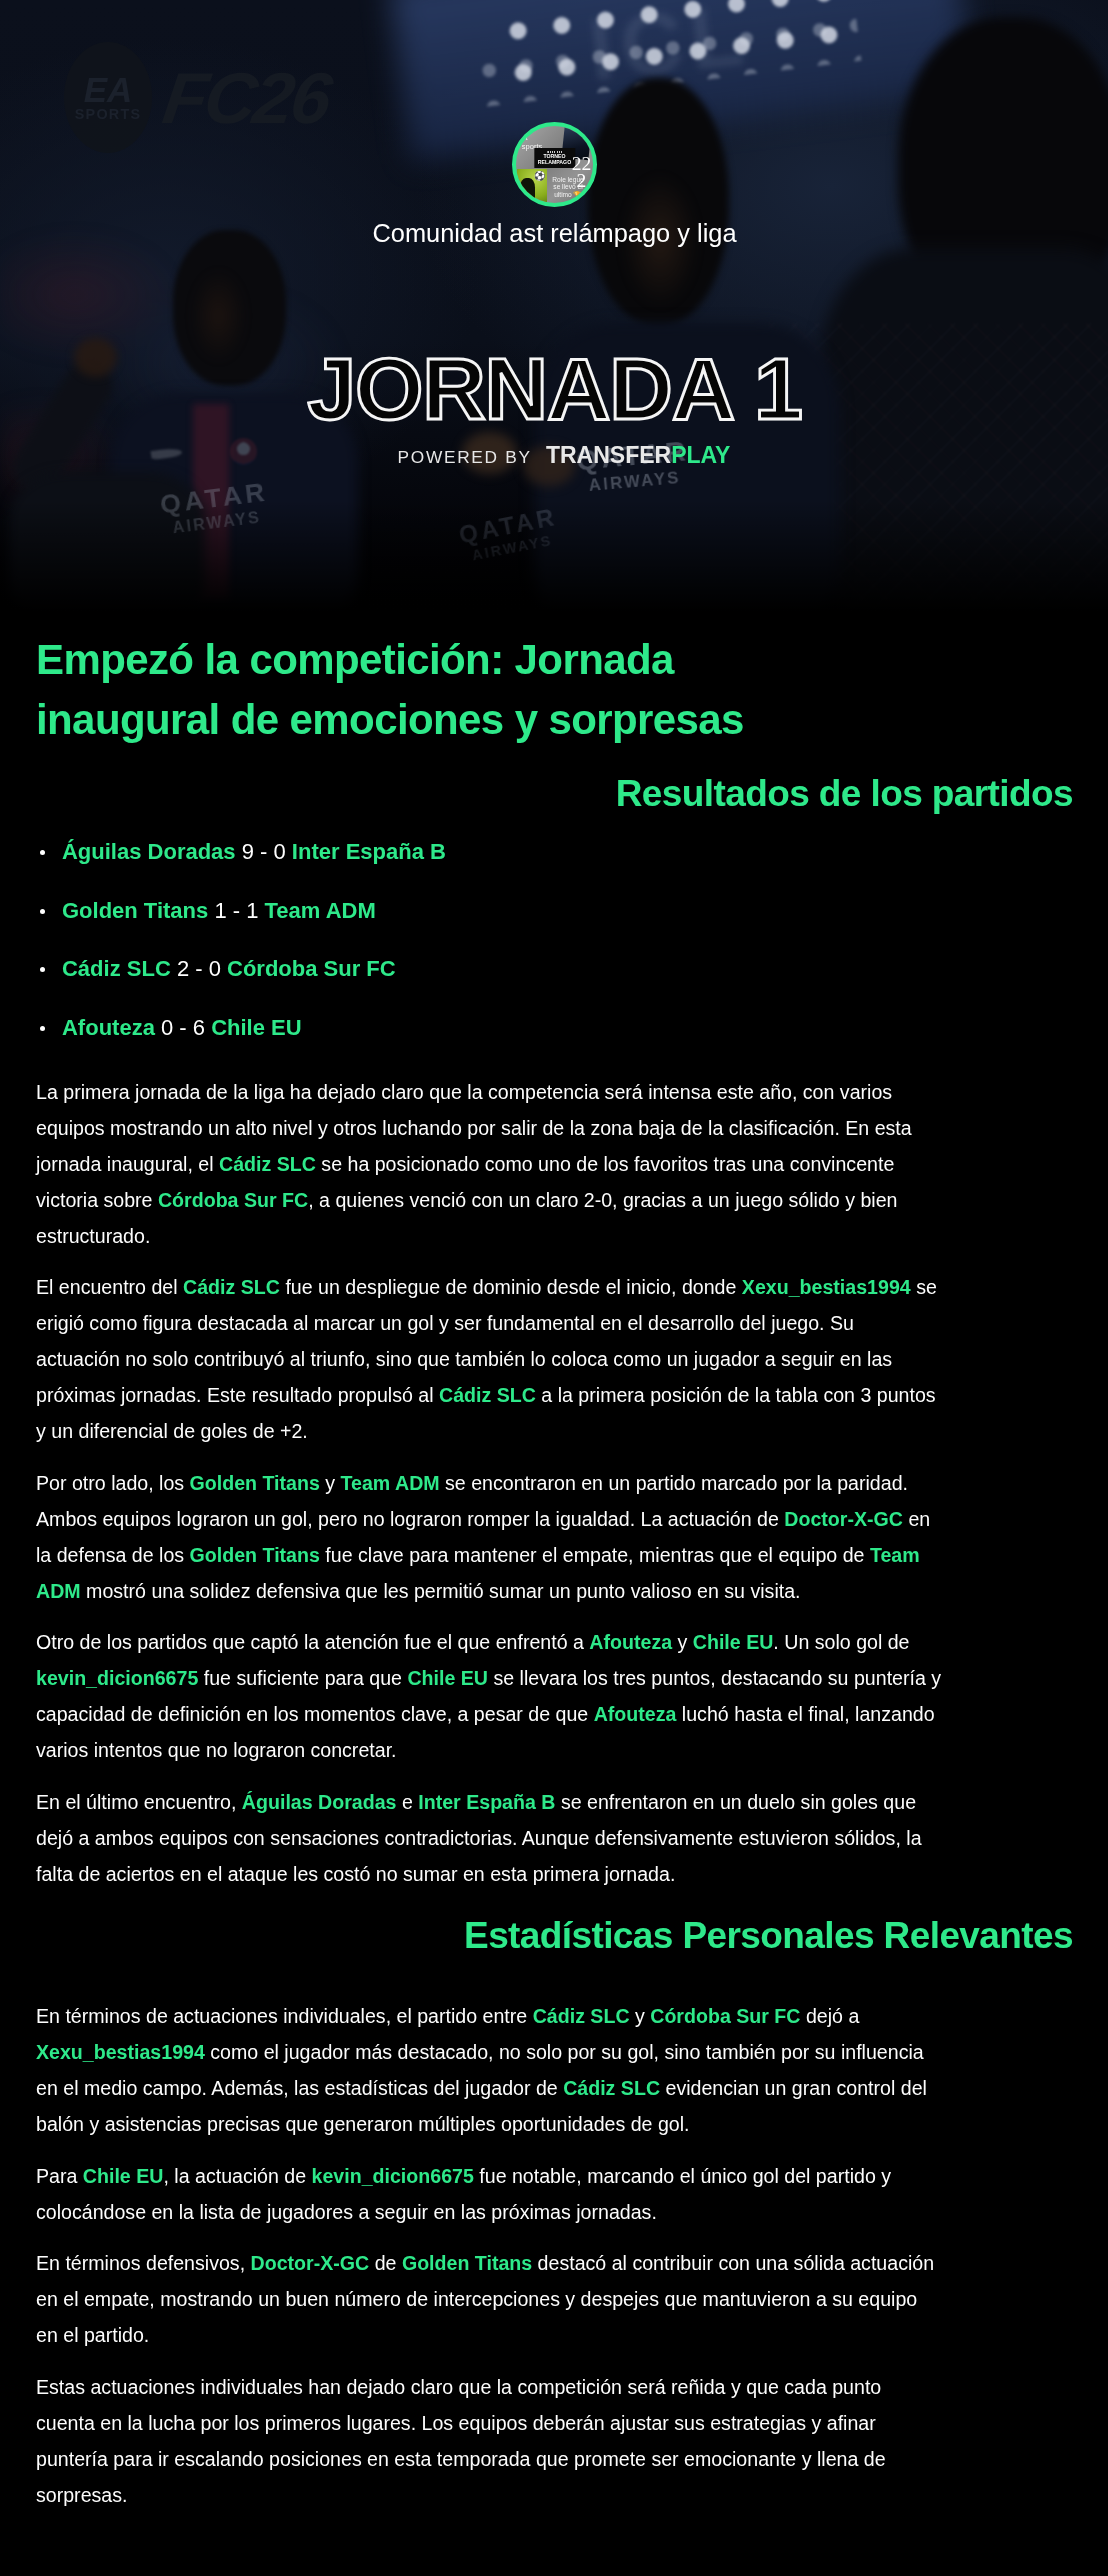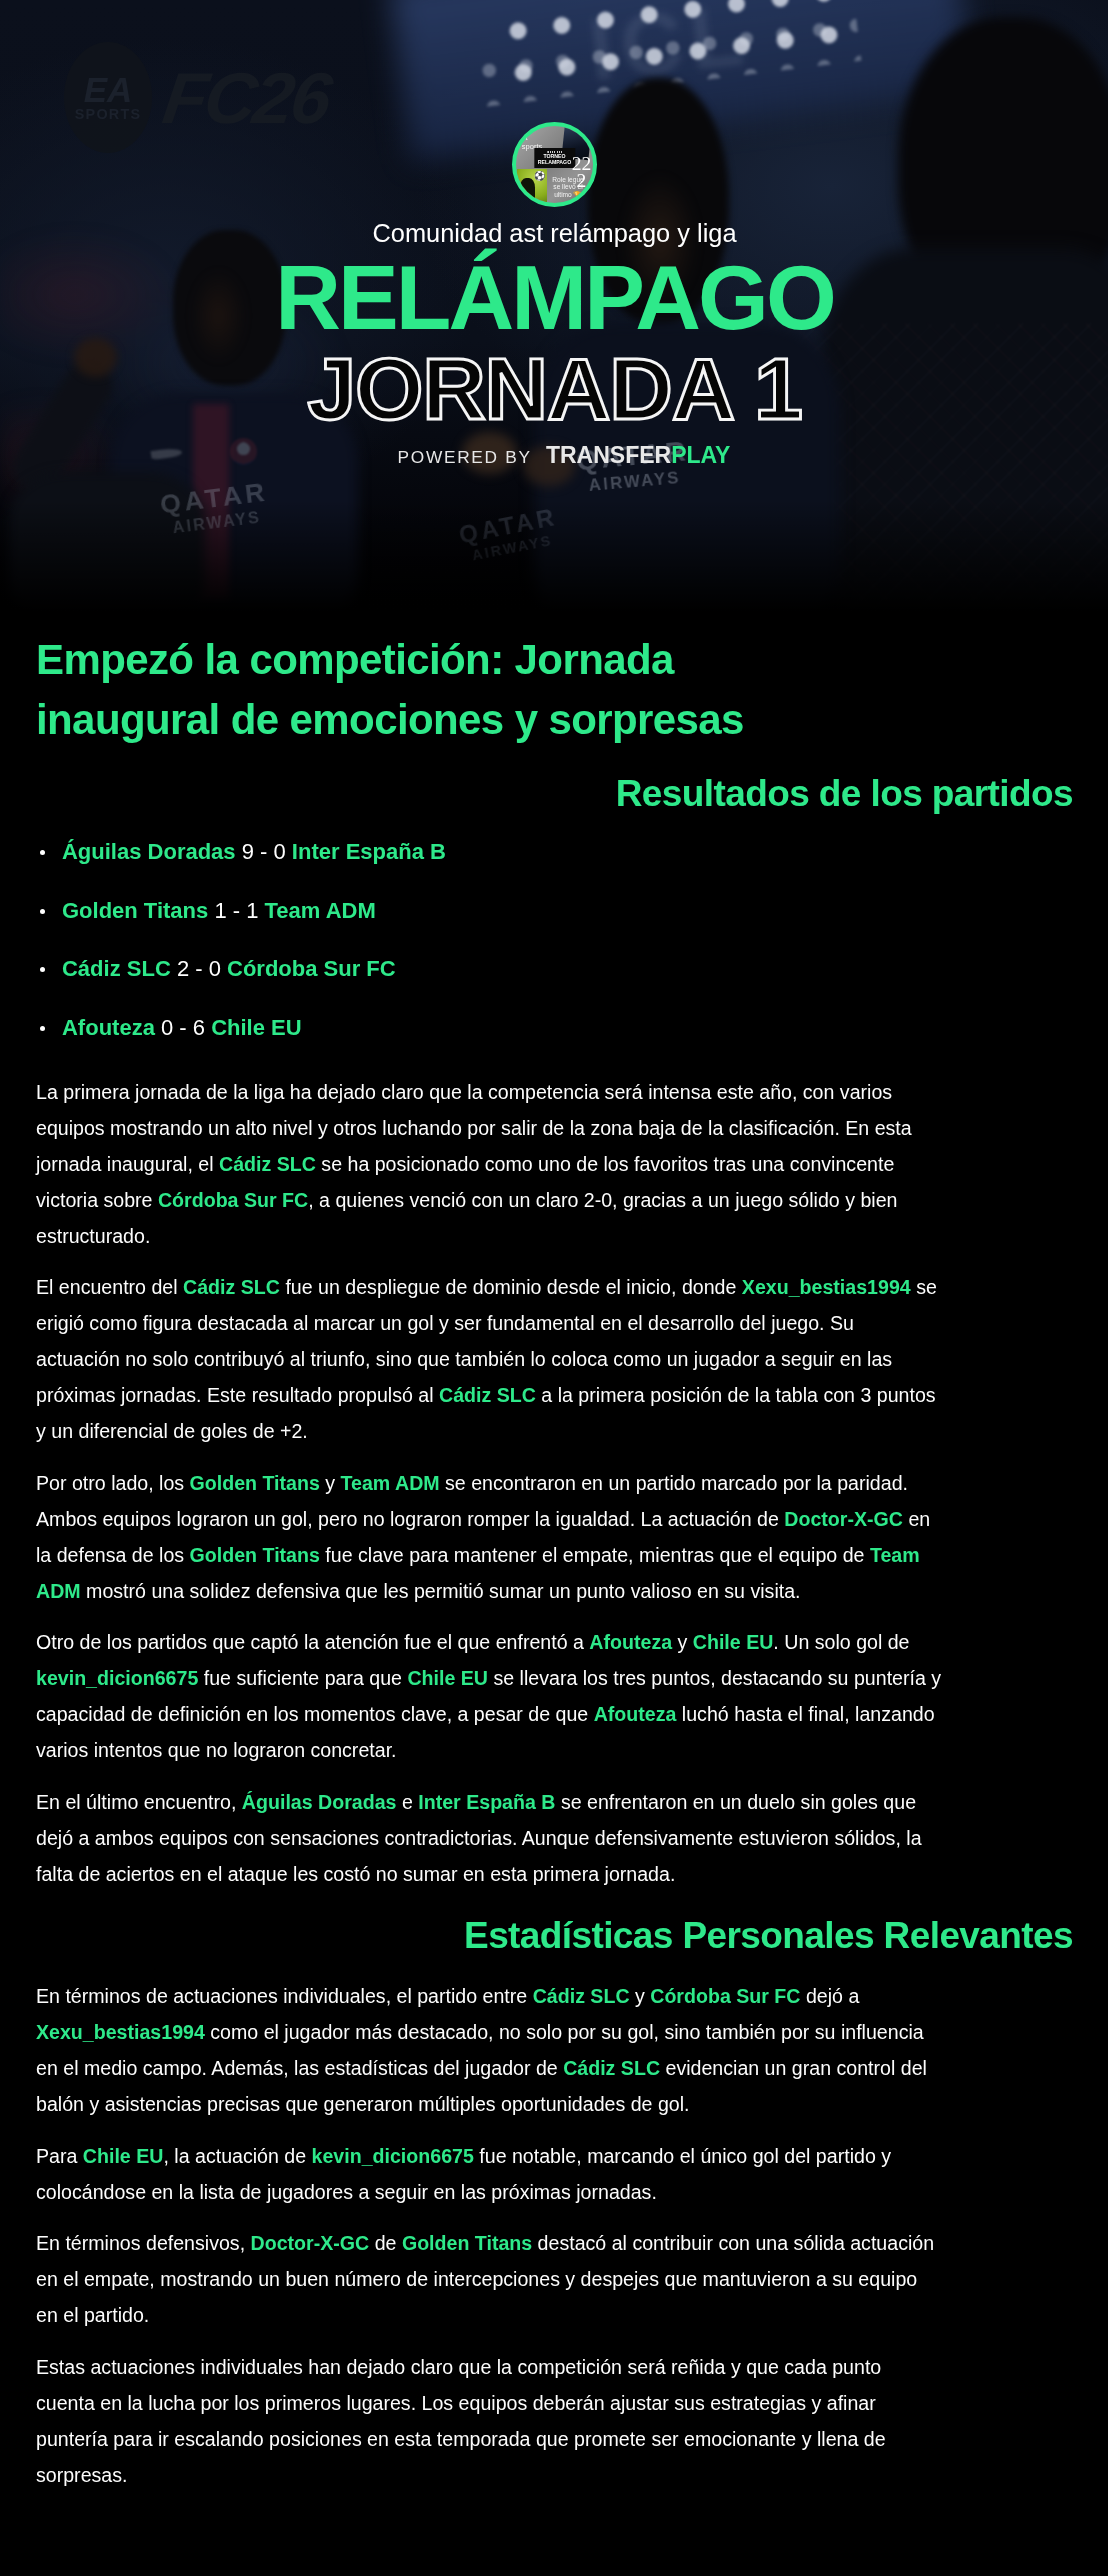--- a/index.html
+++ b/index.html
@@ -119,21 +119,21 @@
   .powered .brand{ font-size:23px; font-weight:700; letter-spacing:0; margin-left:8px; }
   .powered .brand-green{ color:var(--green); margin-left:0; }
 
   
   .article{ padding:0 36px; }
   .headline{ color:var(--green); font-size:42px; line-height:60px; font-weight:700;
       letter-spacing:-0.6px; margin:9.2px 0 21px; max-width:866px; }
   .headline span{ display:block; }
   h2.section{ color:var(--green); font-size:37px; line-height:45px; font-weight:700;
       letter-spacing:-0.6px; margin:0 0 23px;text-align:right; }
-  h2.section.stats{ margin-top:21px; margin-bottom:20px; }
+  h2.section.stats{ margin-top:21px; margin-bottom:40px; }
   ul.results{ list-style:none; margin:0 0 5.8px; }
   ul.results li{ font-size:22px; line-height:26.6px; margin:0 0 32px 3.5px; color:#fff; }
   ul.results li::before{ content:''; display:inline-block; width:5.2px; height:5.2px; border-radius:50%;
       background:#fff; margin-right:17.3px; vertical-align:4px; }
   .paras p{ font-size:19.6px; line-height:36px; color:#fdfdfd; max-width:907px; margin:0 0 15.6px; }
   .hl{ color:var(--green); font-weight:700; }
   .score{ color:#fff; font-weight:400; }
 </style>
 </head>
 <body>
@@ -201,21 +201,20 @@
       <span class="silh"></span>
     </div>
     <div class="av-caption">Role legue se llevó el ultimo 🏆</div>
     <div class="av-num">
       <span>22</span>
       <span class="n2">2</span>
     </div>
   </div>
 
   <div class="community">Comunidad ast relámpago y liga</div>
-  <div class="hero-title">RELÁMPAGO</div>
   <div class="hero-sub">JORNADA 1</div>
   <div class="powered">
     <span>POWERED BY</span>
     <span class="brand">TRANSFER</span><span class="brand brand-green">PLAY</span>
   </div>
   <div class="hero-fade"></div>
 </header>
 
 <main class="article">
   <h1 class="headline">

